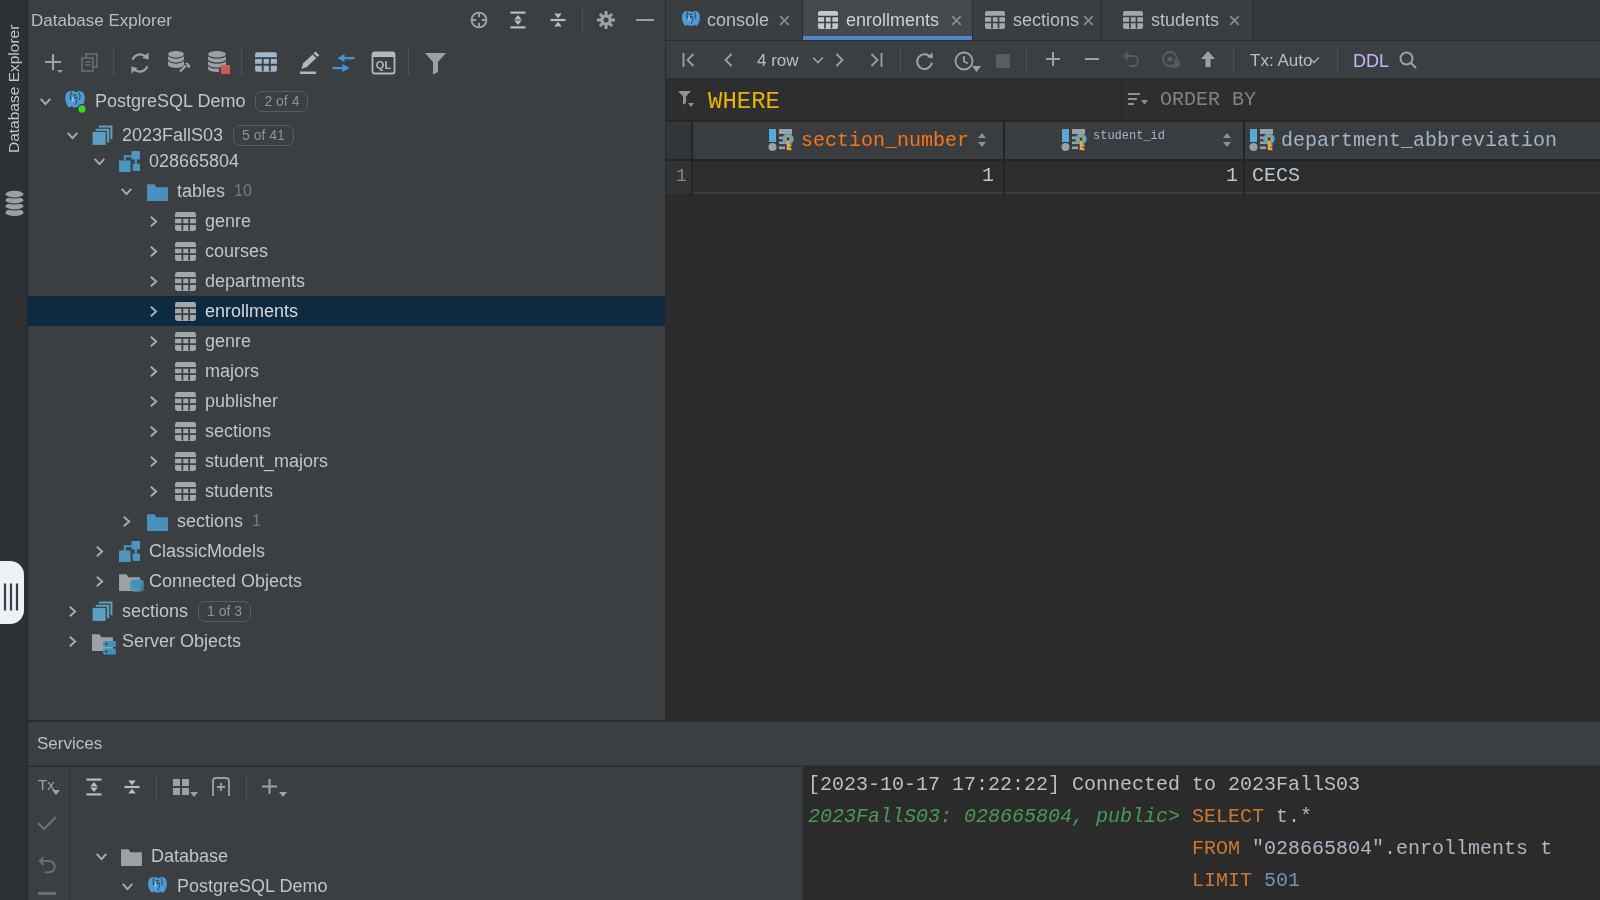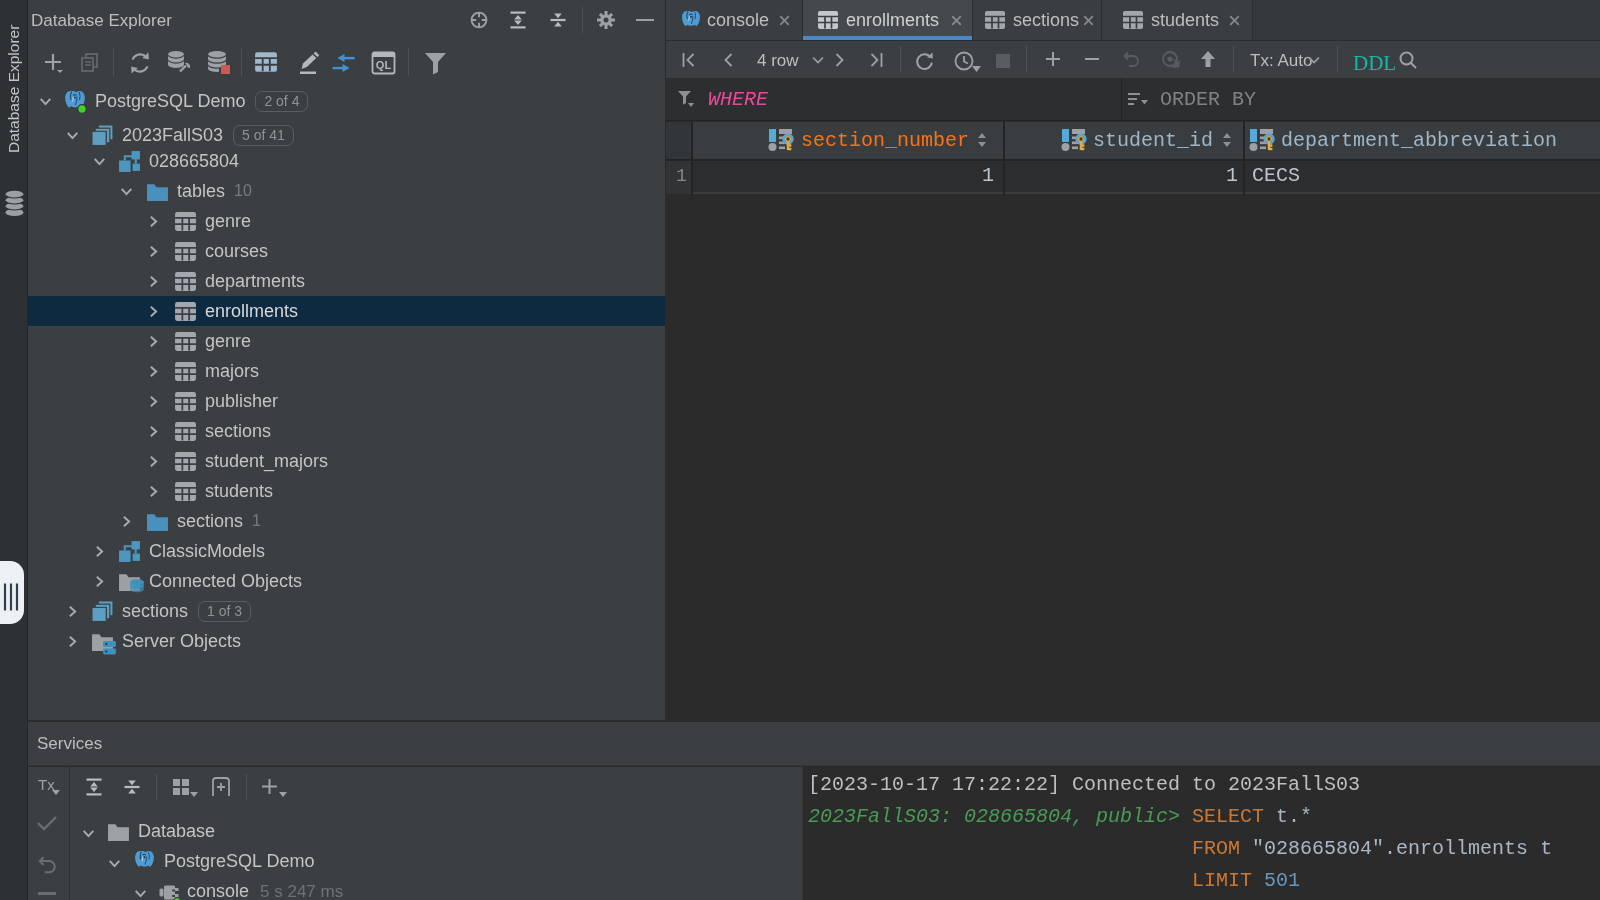--- a/index.html
+++ b/index.html
@@ -1,21 +1,21 @@
 <!DOCTYPE html>
 <html><head>
 <meta charset="utf-8">
 <style>
   * { margin:0; padding:0; box-sizing:border-box; }
   html,body { width:1600px; height:900px; overflow:hidden; background:#2b2b2b;
     font-family:"Liberation Sans", sans-serif; }
   .abs { position:absolute; }
   .mono { font-family:"Liberation Mono", monospace; }
   .row { position:absolute; left:28px; width:637px; height:30px; display:flex; align-items:center; color:#c2c4c6; font-size:18px; }
-  .srow { position:absolute; left:69px; width:731px; height:30px; display:flex; align-items:flex-end; color:#c2c4c6; font-size:18px; }
+  .srow { position:absolute; left:82px; width:731px; height:30px; display:flex; align-items:center; color:#c2c4c6; font-size:18px;margin-top:29px; }
   .badge { display:inline-block; margin-left:10px; padding:1px 8px 2px 8px; border:1px solid #5b5e60; border-radius:7px; color:#8f9294; font-size:14px; }
   .cnt { margin-left:9px; color:#777b7e; font-size:16px; }
   .lbl { margin-left:8px; }
   svg { display:block; }
   .ic { flex:0 0 auto; }
 </style>
 </head>
 <body>
 <svg width="0" height="0" style="position:absolute">
 <defs>
@@ -490,32 +490,32 @@
   </svg>
 <svg class="abs" style="left:1200px;top:50px" width="16" height="18" viewBox="0 0 16 18">
     <path d="M8 1 L15 9 h-4.5 v8 h-5 v-8 H1 Z" fill="#9da1a4"></path>
   </svg>
 <div class="abs" style="left:1233px;top:46px;width:1px;height:26px;background:#505356;"></div>
 <div class="abs" style="left:1250px;top:51px;font-size:17px;color:#bcbec0;">Tx: Auto</div>
 <svg class="abs" style="left:1308px;top:56px" width="12" height="8" viewBox="0 0 12 8">
     <path d="M1 1.5 L6 6.5 L11 1.5" stroke="#9da1a4" stroke-width="1.7" fill="none"></path>
   </svg>
 <div class="abs" style="left:1337px;top:46px;width:1px;height:26px;background:#505356;"></div>
-<div class="abs" style="left:1353px;top:51px;font-size:21px;color:#14b8a6;font-family:Liberation Serif, serif;">DDL</div>
+<div class="abs" style="left:1353px;top:51px;font-size:18px;color:#c4b5fd;">DDL</div>
 <svg class="abs" style="left:1398px;top:50px" width="20" height="20" viewBox="0 0 20 20" fill="none" stroke="#9da1a4" stroke-width="2">
     <circle cx="8.5" cy="8.5" r="6"></circle>
     <path d="M13 13 L18 18"></path>
   </svg>
 
 <div class="abs" style="left:666px;top:78px;width:934px;height:43px;background:#2c2e30;border-bottom:1px solid #222426;"></div>
 <svg class="abs" style="left:677px;top:90px" width="17" height="18" viewBox="0 0 17 18" fill="#8d9194">
     <path d="M1 1 h13 l-5 5.5 v6.5 l-3 1.8 v-8.3 Z"></path>
     <path d="M11 13 h6 l-3 4Z"></path>
   </svg>
-<div class="abs mono" style="left:708px;top:88px;font-size:20px;color:#ec4899;font-style:italic;">WHERE</div>
+<div class="abs mono" style="left:708px;top:88px;font-size:24px;color:#eab308;">WHERE</div>
 <div class="abs" style="left:1121px;top:78px;width:1px;height:43px;background:#222426;"></div>
 <svg class="abs" style="left:1127px;top:92px" width="22" height="16" viewBox="0 0 22 16">
     <g stroke="#8d9194" stroke-width="2">
       <path d="M1 2 h12 M1 7 h9 M1 12 h6"></path>
     </g>
     <path d="M14 8 h7 L17.5 12.5Z" fill="#8d9194"></path>
   </svg>
 <div class="abs mono" style="left:1160px;top:88px;font-size:20px;color:#7f8386;">ORDER BY</div>
 
 <div class="abs" style="left:666px;top:122px;width:934px;height:37px;background:#3a3d3f;"></div>
@@ -532,21 +532,21 @@
 <svg class="abs" style="left:768px;top:128px" width="27" height="24" viewBox="0 0 27 24">
     <use href="#keycol"></use>
   </svg>
 <div class="abs mono" style="left:801px;top:129px;font-size:20px;color:#f97316;">section_number</div>
 <svg class="abs" style="left:976px;top:130px" width="12" height="20">
     <use href="#sort"></use>
   </svg>
 <svg class="abs" style="left:1061px;top:128px" width="27" height="24" viewBox="0 0 27 24">
     <use href="#keycol"></use>
   </svg>
-<div class="abs mono" style="left:1093px;top:129px;font-size:20px;color:#9fb6c8;">student_id</div>
+<div class="abs mono" style="left:1093px;top:129px;font-size:12px;color:#9fb6c8;">student_id</div>
 <svg class="abs" style="left:1221px;top:130px" width="12" height="20">
     <use href="#sort"></use>
   </svg>
 <svg class="abs" style="left:1249px;top:128px" width="27" height="24" viewBox="0 0 27 24">
     <use href="#keycol"></use>
   </svg>
 <div class="abs mono" style="left:1281px;top:129px;font-size:20px;color:#9fb6c8;">department_abbreviation</div>
 
 <div class="abs mono" style="left:676px;top:166px;font-size:18px;color:#85898c;">1</div>
 <div class="abs mono" style="left:982px;top:164px;font-size:20px;color:#bdc6cd;">1</div>

